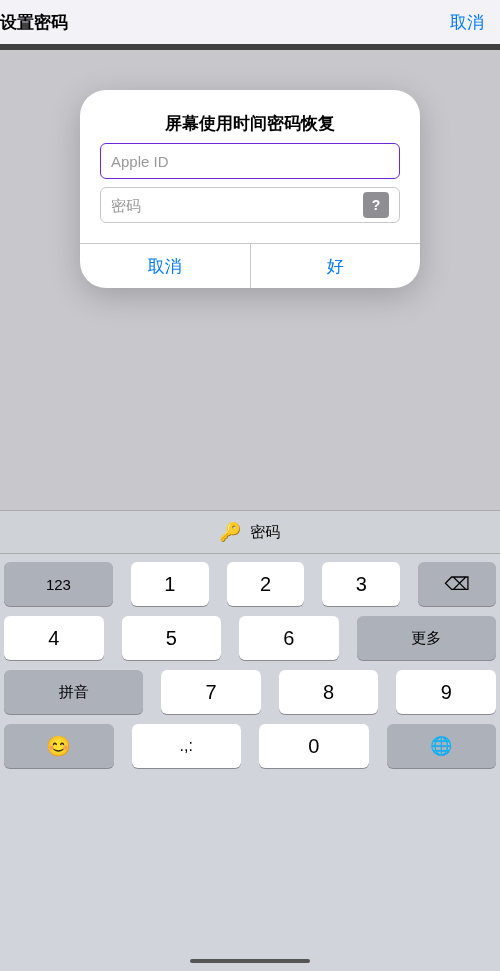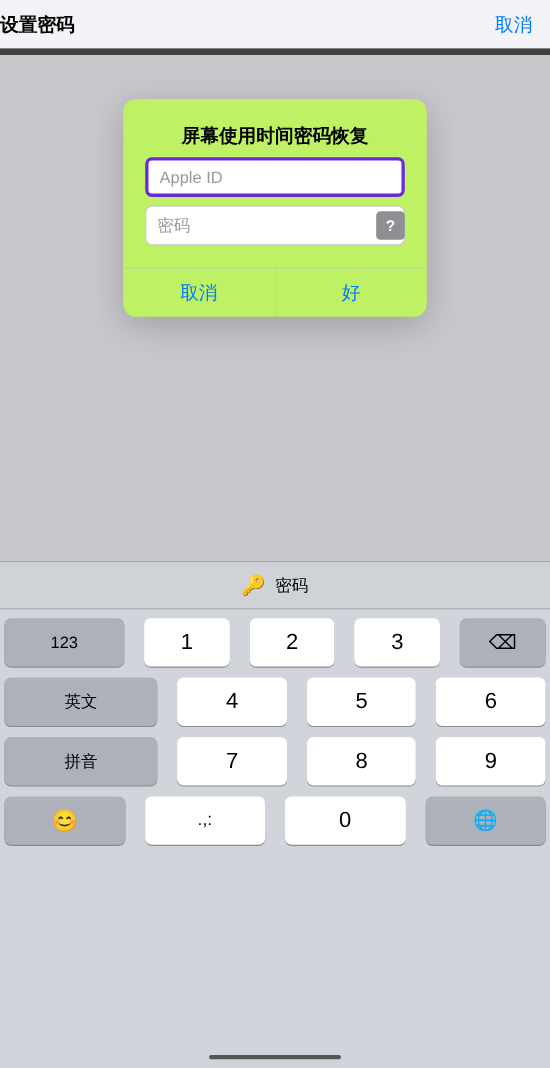--- a/index.html
+++ b/index.html
@@ -39,23 +39,23 @@
       background: #c7c7cc;
       padding: 40px 30px;
       display: flex;
       align-items: flex-start;
       justify-content: center;
       height: 460px;
     }
 
     
     .dialog-card {
-      background: #bef264;
-      border-radius: 12px;
-      width: 276px;
+      background: #ffffff;
+      border-radius: 26px;
+      width: 340px;
       overflow: hidden;
       box-shadow: 0 8px 32px rgba(0,0,0,0.2);
     }
     .dialog-body {
       padding: 22px 20px 16px;
     }
     .dialog-title {
       font-size: 17px;
       font-weight: 600;
       color: #000;
@@ -65,21 +65,21 @@
     .dialog-desc {
       font-size: 13px;
       color: #333;
       text-align: center;
       line-height: 1.5;
       margin-bottom: 16px;
     }
     .dialog-input {
       width: 100%;
       height: 36px;
-      border: 3px solid #6d28d9;
+      border: 1px solid #6d28d9;
       border-radius: 6px;
       padding: 0 10px;
       font-size: 15px;
       color: #000;
       background: #fff;
       margin-bottom: 8px;
       outline: none;
     }
     .dialog-input::placeholder {
       color: #999;
@@ -299,31 +299,31 @@
       </div>
       <div class="key">
         <span>3</span>
       </div>
       <div class="key key-delete">
         <span>⌫</span>
       </div>
     </div>
 
     <div class="key-row">
+      <div class="key">
+        <span>4</span>
+      </div>
+      <div class="key">
+        <span>5</span>
+      </div>
+      <div class="key">
+        <span>6</span>
+      </div>
       <div class="key key-dark key-wide">
-        <span>英文</span>
-      </div>
-      <div class="key">
-        <span>4</span>
-      </div>
-      <div class="key">
-        <span>5</span>
-      </div>
-      <div class="key">
-        <span>6</span>
+        <span>更多</span>
       </div>
     </div>
 
     <div class="key-row">
       <div class="key key-dark key-wide">
         <span>拼音</span>
       </div>
       <div class="key">
         <span>7</span>
       </div>

